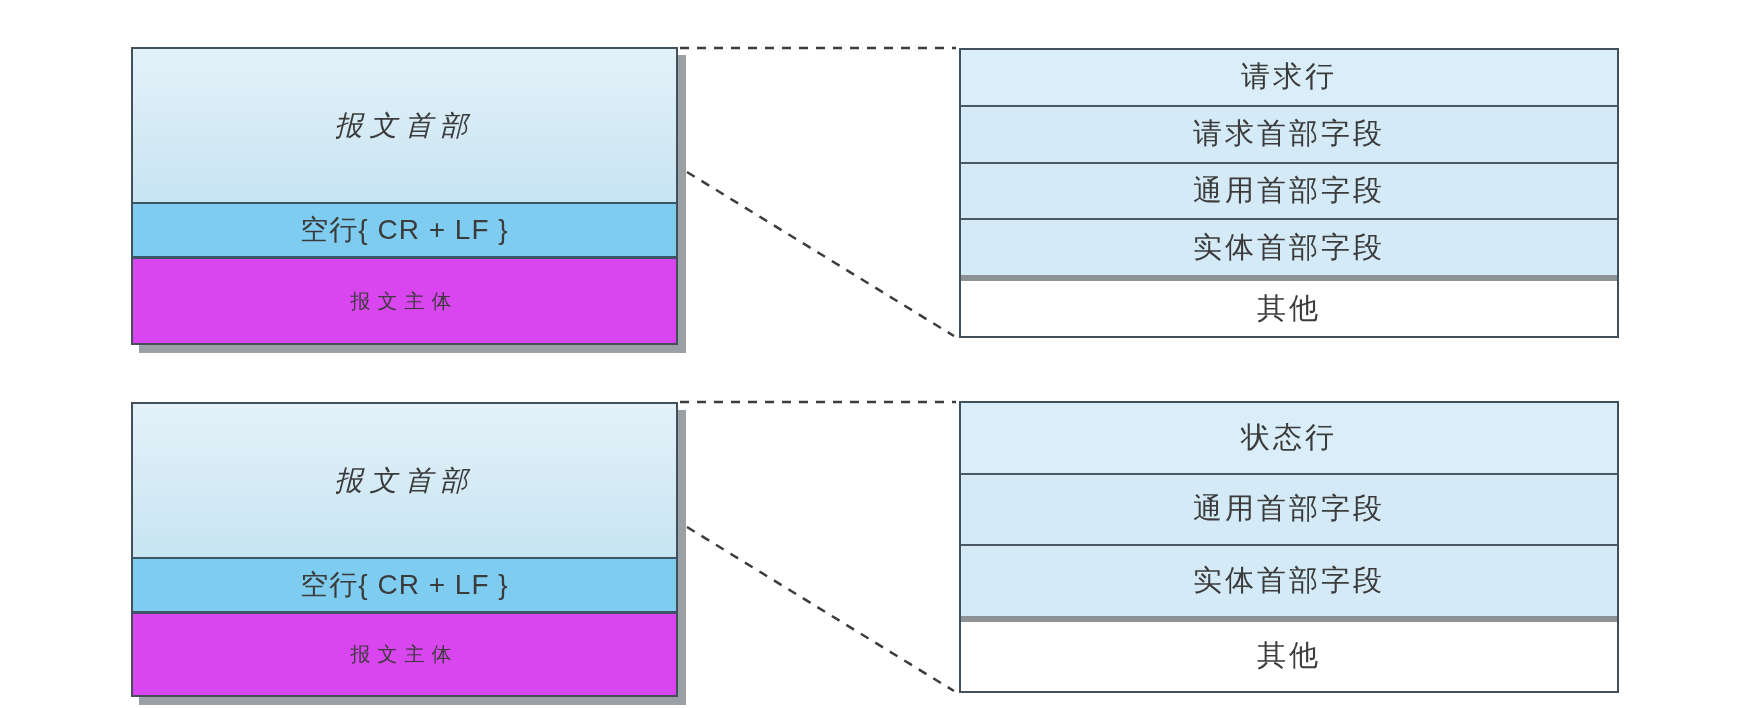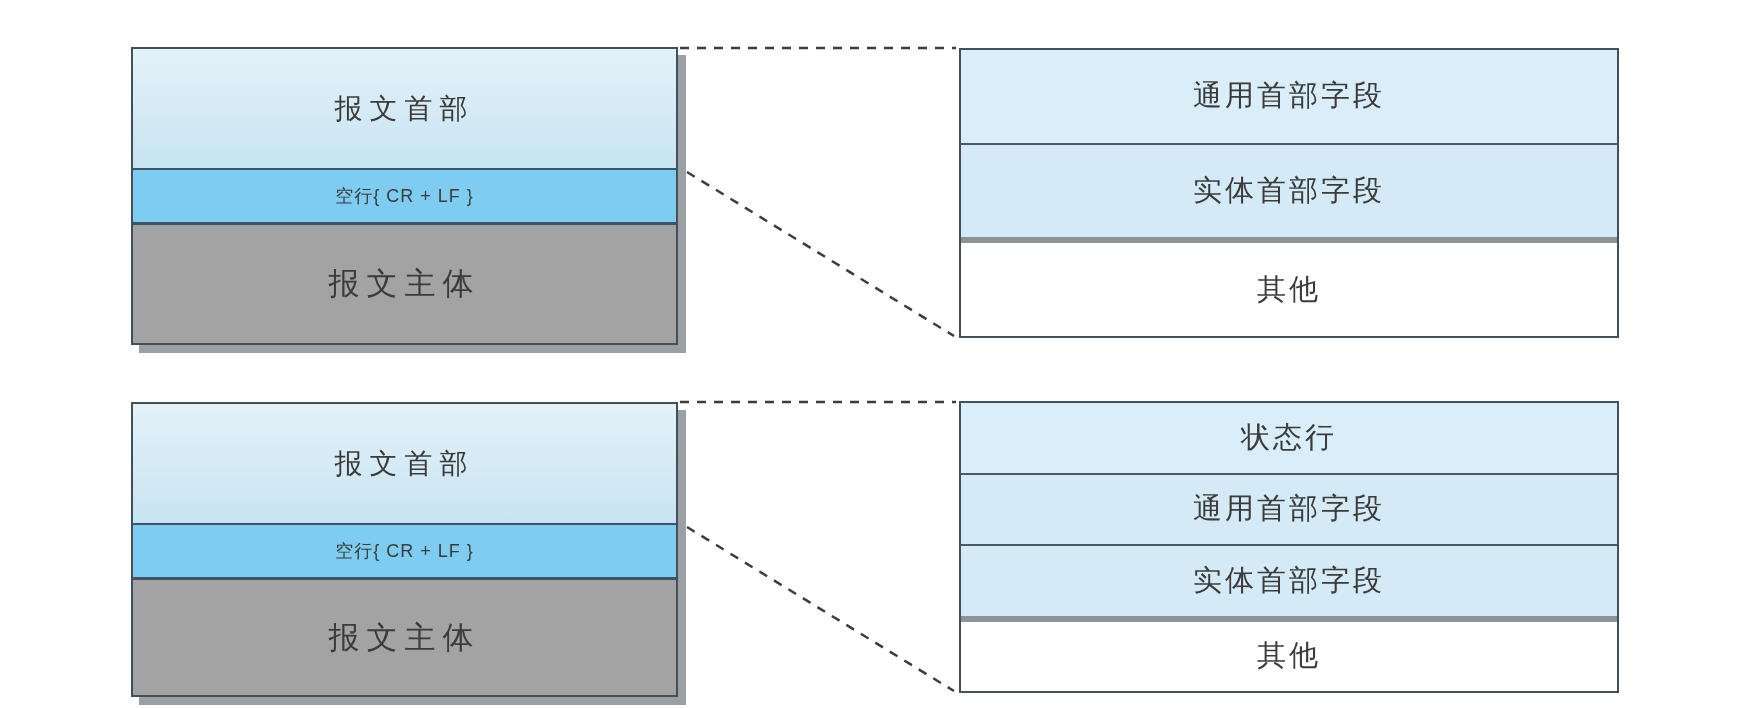--- a/index.html
+++ b/index.html
@@ -8,29 +8,30 @@
     font-family:"Liberation Sans",sans-serif;color:#3b3b3b;
   }
   .connectors{position:absolute;left:0;top:0;width:1761px;height:708px;pointer-events:none;}
   .dash{stroke:#3d3d3d;stroke-width:2.5;stroke-dasharray:9 8;fill:none;}
 
   .box{position:absolute;box-sizing:border-box;border:2px solid #41505a;display:flex;flex-direction:column;}
   .overview{box-shadow:8px 8px 0 #9aa0a4;}
 
   .row{display:flex;align-items:center;justify-content:center;box-sizing:border-box;}
   .row.header{
-    height:121px;flex:none;letter-spacing:7px;font-size:28px;
+    height:155px;flex:none;letter-spacing:7px;font-size:28px;
     background:linear-gradient(180deg,#e4f2f9 0%,#c7e4f2 100%);
     border-bottom:2px solid #3c5668;
+    font-style:italic;
   }
   .row.blank{
-    height:55px;flex:none;letter-spacing:1px;font-size:18px;
+    height:55px;flex:none;letter-spacing:1px;font-size:28px;
     background:#7ecdf0;border-bottom:3px solid #3c5668;
   }
-  .row.body{flex:1;letter-spacing:7px;font-size:31px;background:#a3a3a3;}
+  .row.body{flex:1;letter-spacing:7px;font-size:20px;background:#d946ef;}
 
   .drow{
     flex:1;display:flex;align-items:center;justify-content:center;
     font-size:29px;letter-spacing:3px;background:#d4ebf7;border-top:2px solid #4a5a64;
   }
   .drow:first-child{border-top:none;background:#d9eef8;}
   .drow:last-child{background:#ffffff;border-top:6px solid #8c9296;text-align:right;}
 
   #ov1{left:131px;top:47px;width:547px;height:298px;}
   #dt1{left:959px;top:48px;width:660px;height:290px;}
@@ -55,20 +56,22 @@
     </div>
     <div class="row blank">
       <span>空行{ CR + LF }</span>
     </div>
     <div class="row body">
       <span>报文主体</span>
     </div>
   </div>
 
   <div class="box detail" id="dt1">
+    <div class="drow">请求行</div>
+    <div class="drow">请求首部字段</div>
     <div class="drow">通用首部字段</div>
     <div class="drow">实体首部字段</div>
     <div class="drow">其他</div>
   </div>
 
   <div class="box overview" id="ov2">
     <div class="row header">
       <span>报文首部</span>
     </div>
     <div class="row blank">

